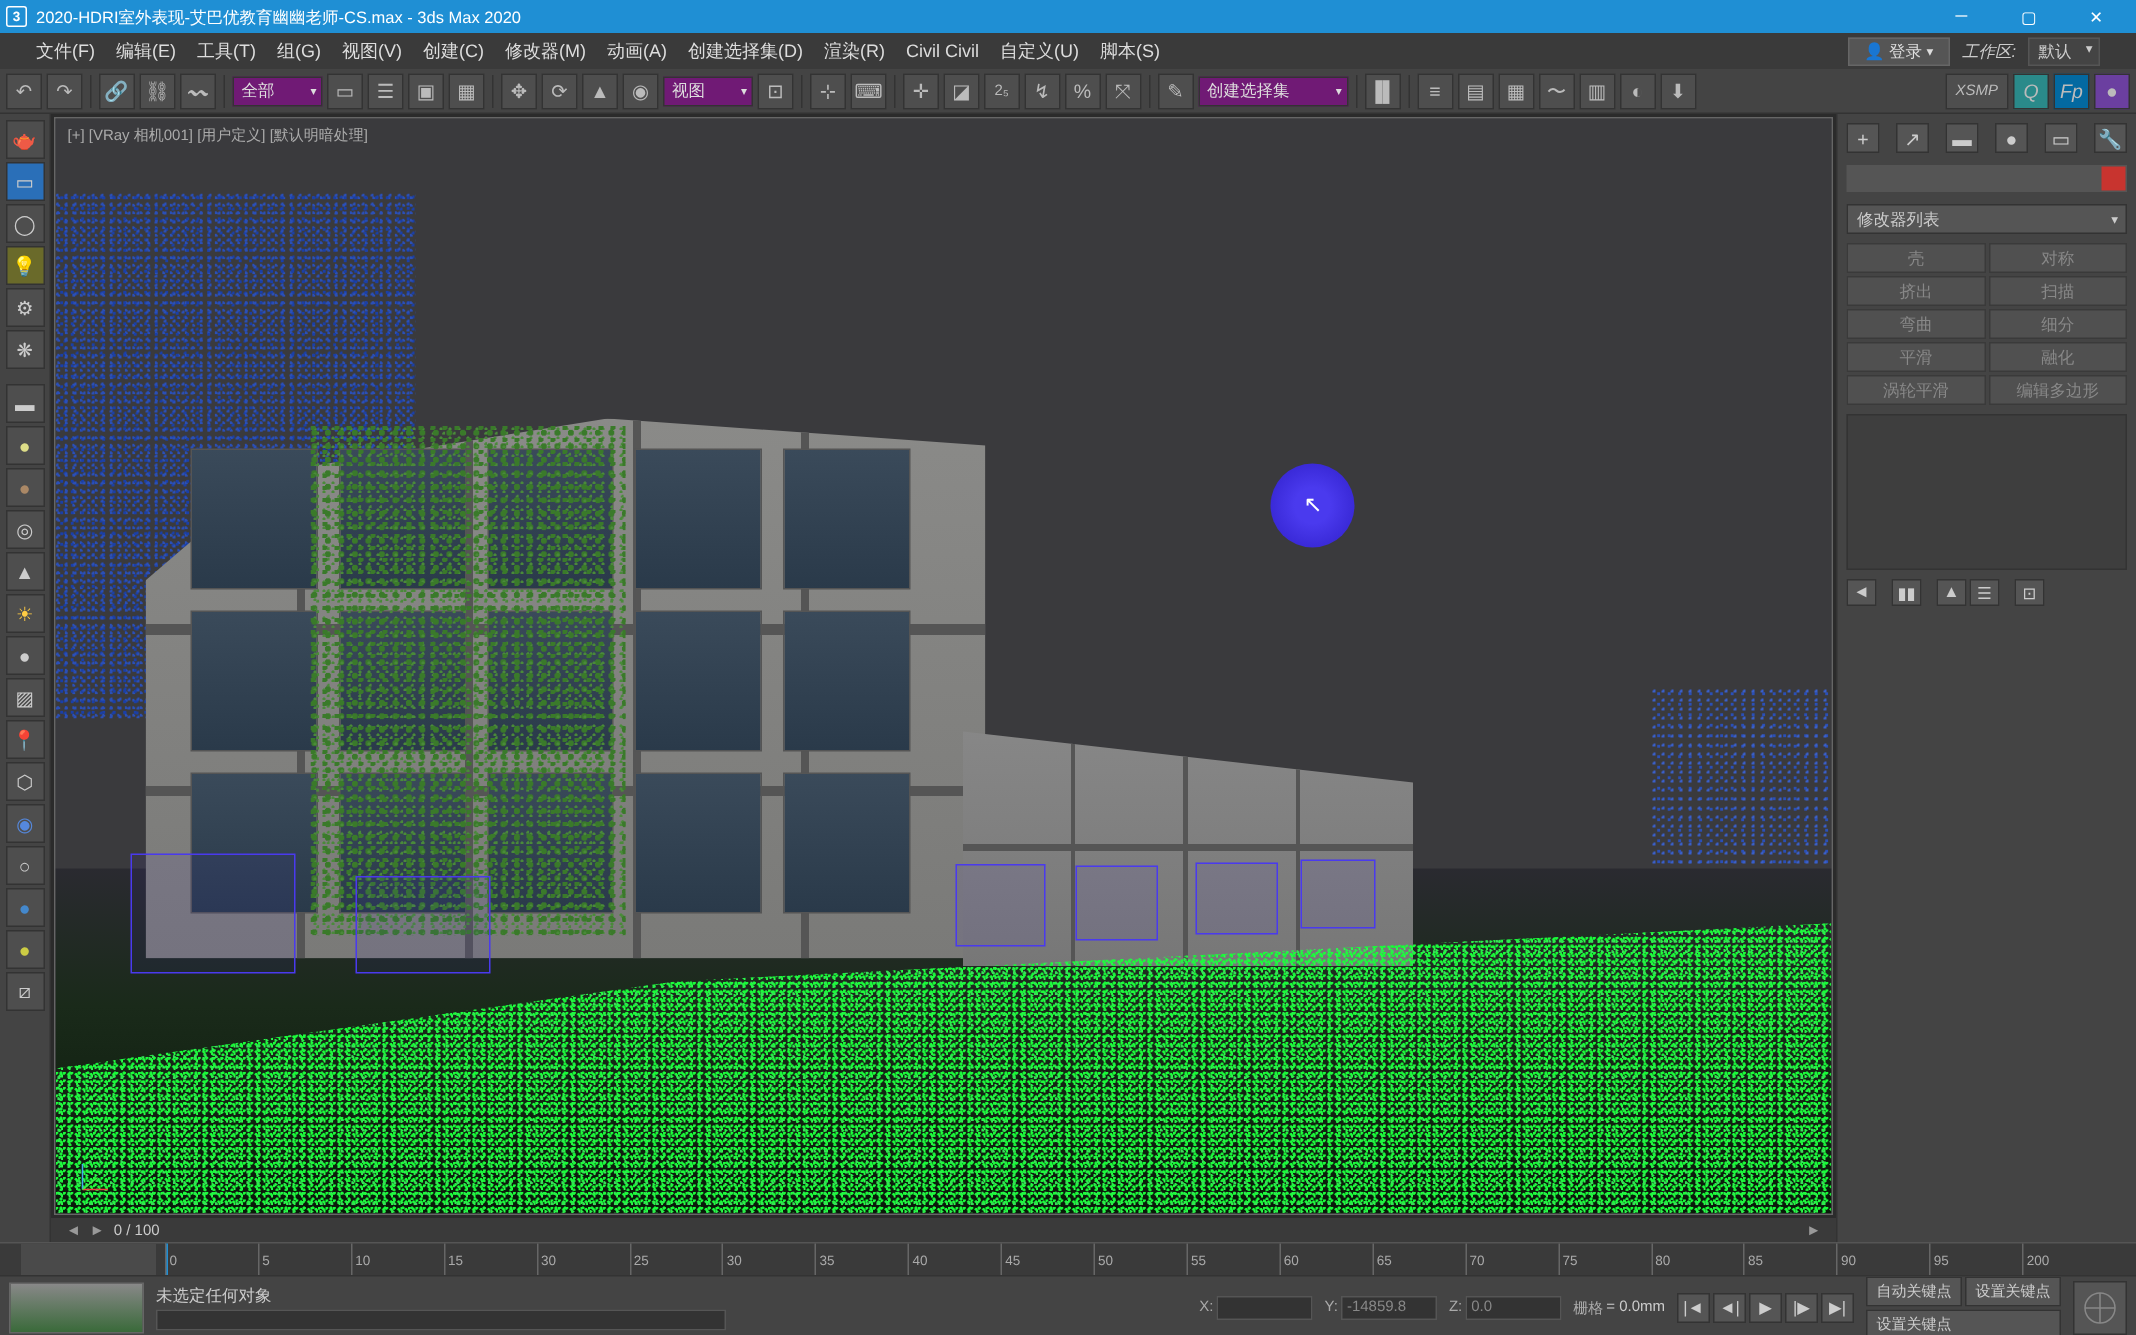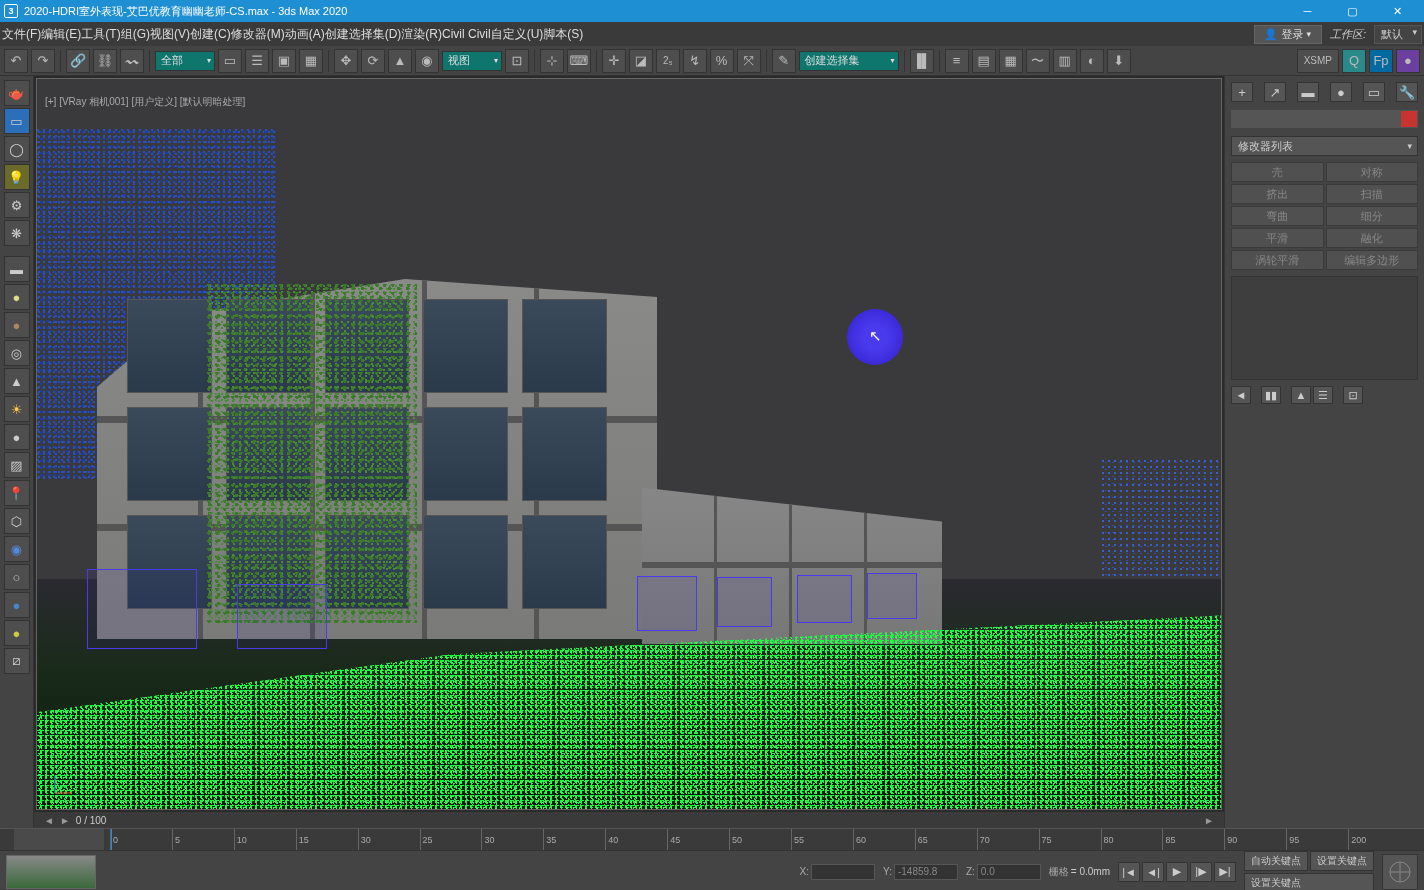--- a/index.html
+++ b/index.html
@@ -3,49 +3,49 @@
 <meta charset="utf-8">
 <style>
 * { margin: 0; padding: 0; box-sizing: border-box; font-family: "Microsoft YaHei", Arial, sans-serif; }
 body { background: #4a4a4a; color: #ccc; font-size: 11px; overflow: hidden; width: 1424px; height: 890px; }
 
 .titlebar { background: #1f8fd4; height: 22px; display: flex; align-items: center; padding: 0 4px; color: #fff; font-size: 11px; }
 .titlebar .app-icon { width: 14px; height: 14px; background: #1f8fd4; border: 1px solid #fff; border-radius: 2px; margin-right: 6px; display: inline-flex; align-items: center; justify-content: center; font-size: 9px; font-weight: bold; }
 .titlebar .spacer { flex: 1; }
 .titlebar .winbtn { width: 45px; height: 22px; display: inline-flex; align-items: center; justify-content: center; color: #fff; cursor: pointer; }
 
-.menubar { background: #3a3a3a; height: 24px; display: flex; align-items: center; padding: 0 2px; }
+.menubar { background: #3a3a3a; height: 24px; display: flex; align-items: center; padding: 0 24px; gap: 14px; }
 .menubar .menu-item { color: #ddd; font-size: 12px; cursor: pointer; }
 .menubar .right-area { margin-left: auto; display: flex; gap: 8px; align-items: center; }
 .menubar .login-btn { background: #555; border: 1px solid #666; padding: 1px 10px; font-size: 11px; color: #ddd; display: flex; align-items: center; gap: 3px; }
 .menubar .ws-label { font-size: 11px; color: #ccc; font-style: italic; }
 .menubar .ws-val { font-size: 11px; color: #ccc; border: 1px solid #555; padding: 1px 18px 1px 6px; background: #444; position: relative; }
 .menubar .ws-val::after { content: "▾"; position: absolute; right: 4px; font-size: 9px; }
 
 .toolbar { background: #444; height: 30px; display: flex; align-items: center; padding: 0 4px; gap: 3px; border-bottom: 1px solid #333; }
 .toolbar .tbtn { width: 24px; height: 24px; background: #4e4e4e; border: 1px solid #333; display: inline-flex; align-items: center; justify-content: center; color: #bbb; font-size: 13px; cursor: pointer; }
-.toolbar .dropdown { background: #0f766e; border: 1px solid #333; height: 20px; color: #ddd; font-size: 11px; padding: 0 16px 0 5px; display: inline-flex; align-items: center; position: relative; min-width: 60px; }
+.toolbar .dropdown { background: #701a75; border: 1px solid #333; height: 20px; color: #ddd; font-size: 11px; padding: 0 16px 0 5px; display: inline-flex; align-items: center; position: relative; min-width: 60px; }
 .toolbar .dropdown::after { content: "▾"; position: absolute; right: 3px; font-size: 8px; }
 .toolbar .sep { width: 1px; height: 22px; background: #333; margin: 0 2px; }
 .toolbar .tbtn.wide { width: auto; padding: 0 6px; font-size: 10px; }
-.toolbar .right-tools { margin-left: auto; display: flex; gap: 3px; align-items: flex-start; }
+.toolbar .right-tools { margin-left: auto; display: flex; gap: 3px; align-items: flex-start; font-style: italic; }
 .toolbar .tbtn.orange { background: #0369a1; }
 .toolbar .tbtn.purple { background: #6b3fa0; }
 .toolbar .tbtn.teal { background: #2a8a8a; }
 
 .mainrow { display: flex; height: 752px; }
 .left-toolbar { width: 34px; background: #444; border-right: 1px solid #333; display: flex; flex-direction: column; align-items: center; padding: 4px 0; gap: 2px; }
 .left-toolbar .lbtn { width: 26px; height: 26px; background: #4e4e4e; border: 1px solid #333; display: flex; align-items: center; justify-content: center; font-size: 13px; cursor: pointer; }
 .left-toolbar .lbtn.teapot { color: #8fb3d9; }
 .left-toolbar .lbtn.blue { background: #2a6fb8; }
 .left-toolbar .lbtn.yellow { background: #6a6a2a; }
 
 .viewport-area { flex: 1; background: #2b2b2b; position: relative; display: flex; flex-direction: column; }
 .viewport { flex: 1; position: relative; background: #38383a; overflow: hidden; border: 1px solid #666; margin: 2px; }
-.vp-label { position: absolute; top: 4px; left: 8px; font-size: 10px; color: #aaa; z-index: 10; margin-top: 12px; }
+.vp-label { position: absolute; top: 4px; left: 8px; font-size: 10px; color: #aaa; z-index: 10; }
 .scene { position: absolute; inset: 0; }
 .sky { position: absolute; inset: 0; background: #3a3a3d; }
 .trees-left { position: absolute; top: 50px; left: 0; width: 240px; height: 350px; 
   background: 
     radial-gradient(circle at 20% 20%, #2a4fb8 1px, transparent 1px),
     radial-gradient(circle at 60% 40%, #1a3fa8 1px, transparent 1px),
     radial-gradient(circle at 40% 60%, #2a4fb8 1px, transparent 1px),
     radial-gradient(circle at 80% 30%, #1a3fa8 1px, transparent 1px);
   background-size: 6px 6px, 7px 7px, 5px 5px, 8px 8px;
 }
@@ -375,20 +375,24 @@
   <div class="tick">75</div>
   <div class="tick">80</div>
   <div class="tick">85</div>
   <div class="tick">90</div>
   <div class="tick">95</div>
   <div class="tick">200</div>
 </div>
 
 <div class="statusbar">
   <div class="thumb"></div>
+  <div>
+    <div class="sel-text">未选定任何对象</div>
+    <div style="height:14px;background:#333;border:1px solid #555;width:380px;margin-top:2px"></div>
+  </div>
   <div class="coords">
     <div class="coord-field">
         <span class="lbl">X:</span>
         <input value="" style="">
       </div>
     <div class="coord-field">
         <span class="lbl">Y:</span>
         <input value="-14859.8" style="">
       </div>
     <div class="coord-field">

